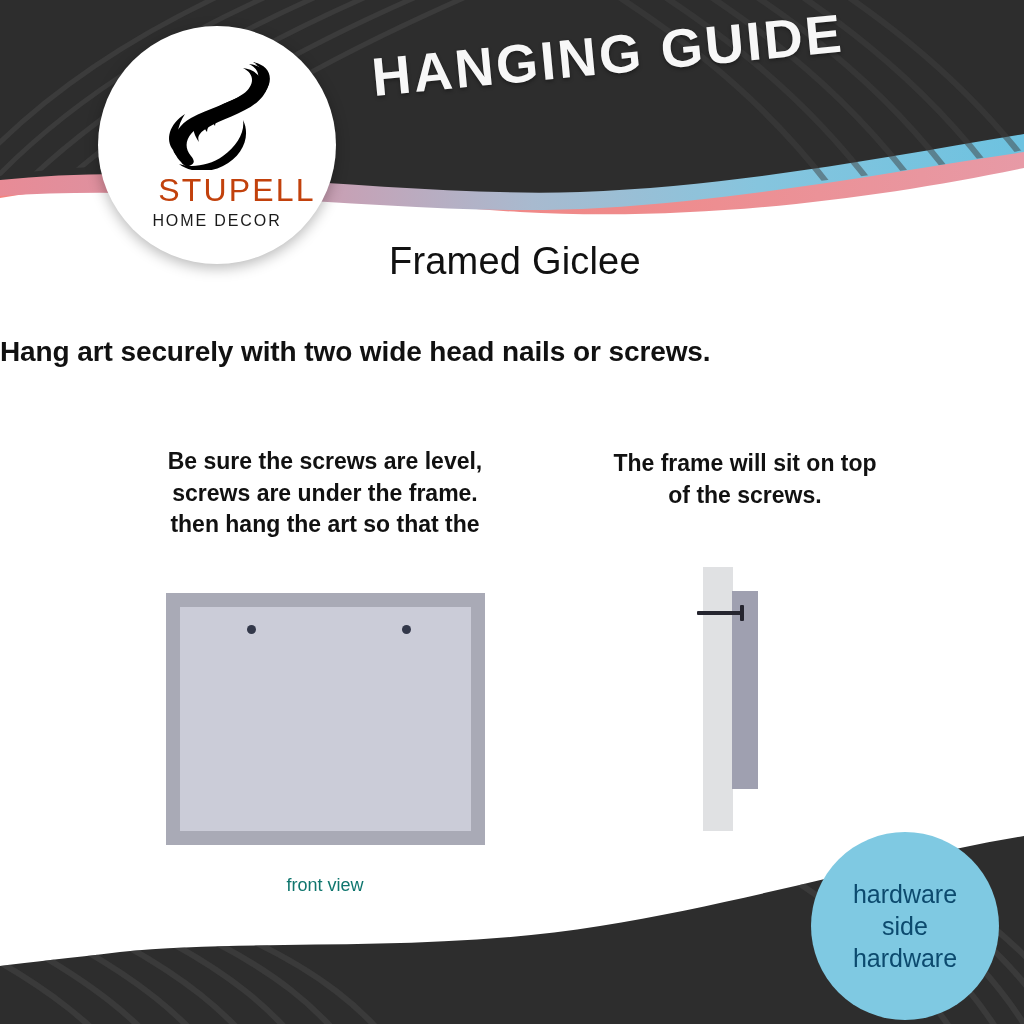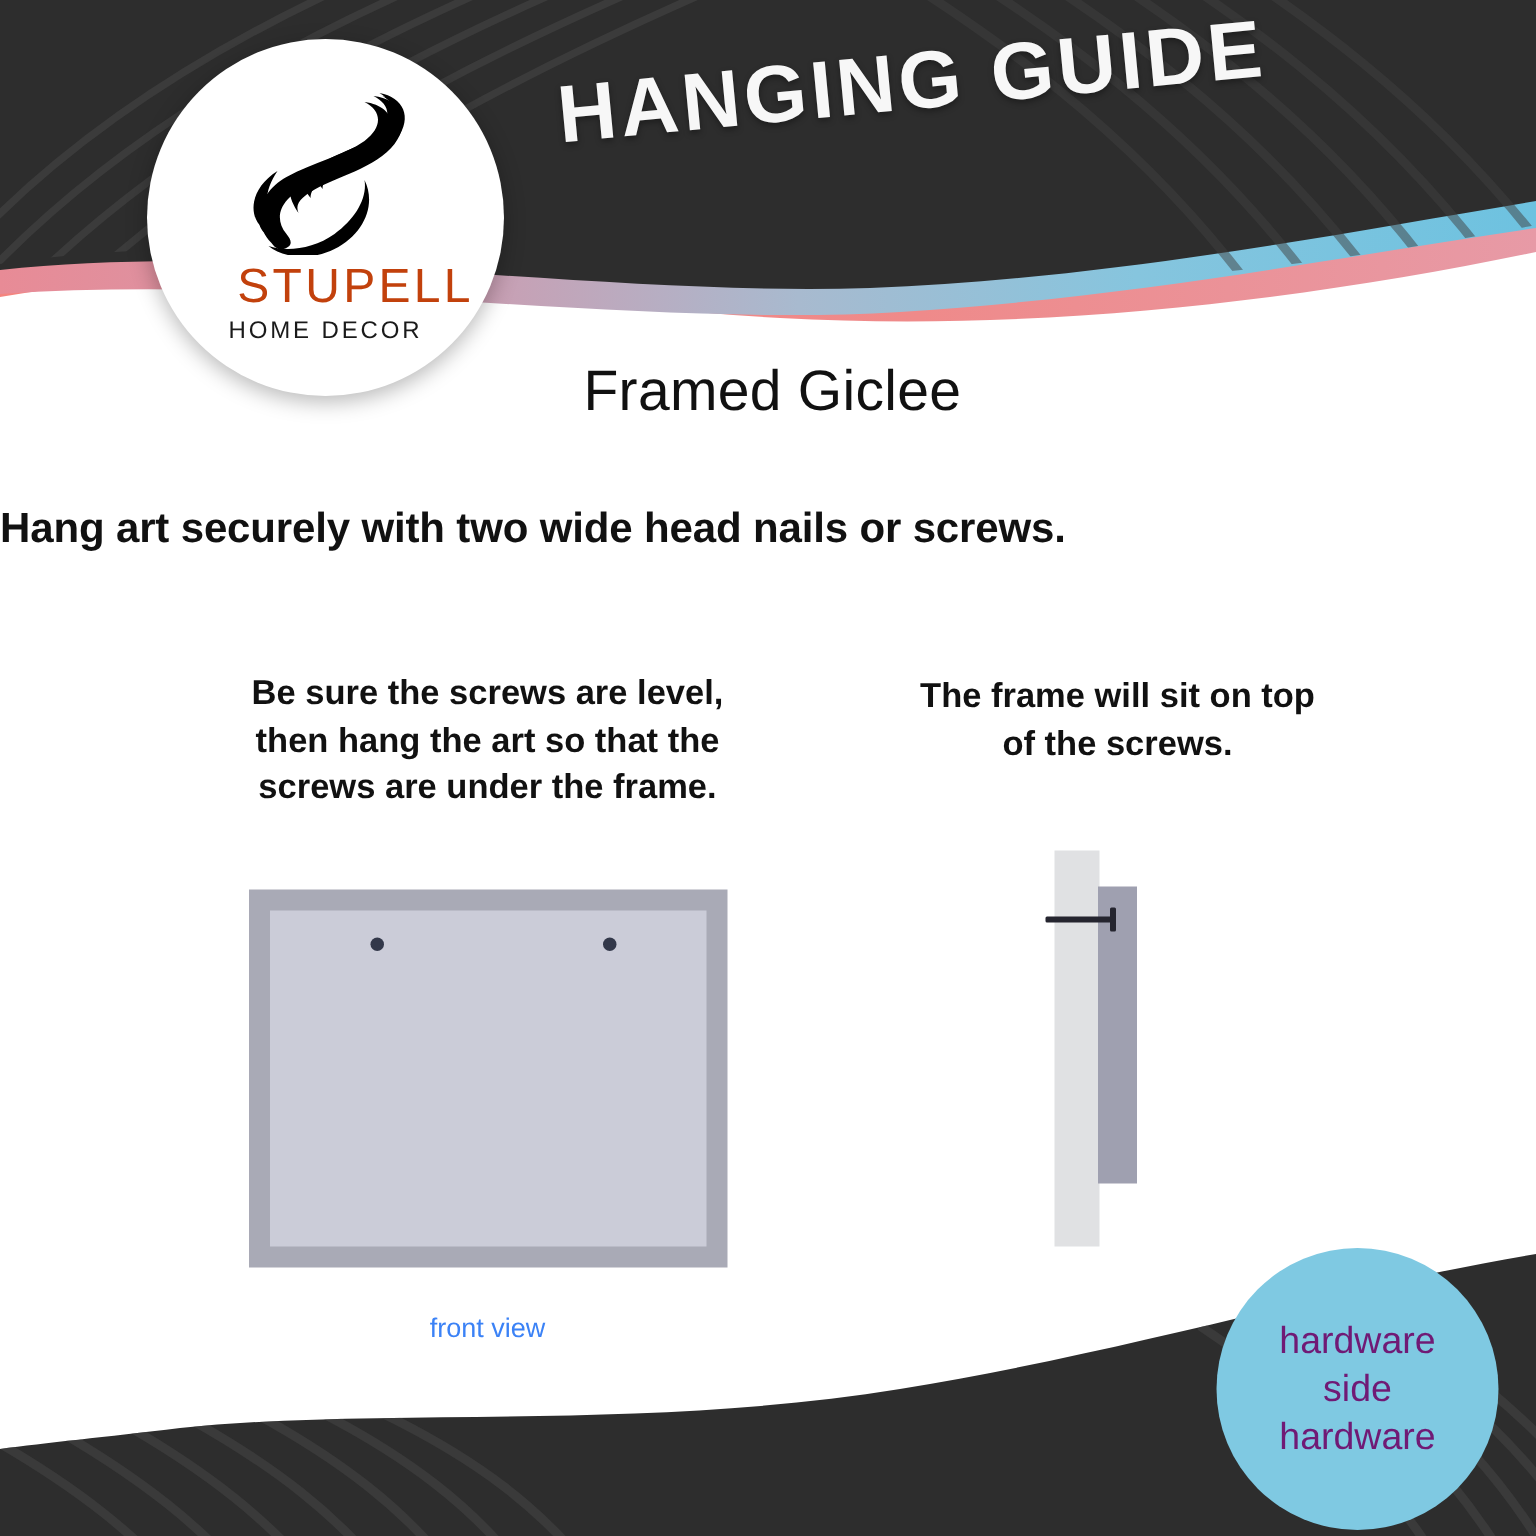--- a/index.html
+++ b/index.html
@@ -134,21 +134,21 @@
     border-radius:50%;
     background:#33384a;
     top:32px;
   }
   .frame-front .screw-dot.left  { left:81px; }
   .frame-front .screw-dot.right { left:236px; }
 
   .view-label {
     text-align:center;
     font-size:18px;
-    color:#3b82f6;
+    color:#0f766e;
     font-weight:400;
     margin-top:30px;
   }
 
   
   .frame-side {
     position:relative;
     width:120px; height:278px;
     margin:56px auto 0 auto;
   }
@@ -184,21 +184,21 @@
     position:absolute;
     left:811px; top:832px;
     width:188px; height:188px;
     border-radius:50%;
     background:#7fc9e2;
     display:flex;
     flex-direction:column;
     align-items:center;
     justify-content:center;
     z-index:9;
-    color:#701a75;
+    color:#0c4a6e;
     font-size:25px;
     line-height:1.28;
     text-align:center;
     font-weight:400;
   }
   .hardware-badge span { display:block; }
 </style>
 </head>
 <body>
 
@@ -299,22 +299,22 @@
 
   <div class="header-title">HANGING GUIDE</div>
 
   <div class="product-subtitle">Framed Giclee</div>
 
   <div class="main-instruction">Hang art securely with two wide head nails or screws.</div>
 
   <div class="panel panel-front">
     <div class="panel-caption">
       <span class="cap-line">Be sure the screws are level,</span>
+      <span class="cap-line">screws are under the frame.</span>
       <span class="cap-line">then hang the art so that the</span>
-      <span class="cap-line">screws are under the frame.</span>
     </div>
 
     <div class="frame-front">
       <div class="mat"></div>
       <div class="screw-dot left"></div>
       <div class="screw-dot right"></div>
     </div>
 
     <div class="view-label">front view</div>
   </div>

